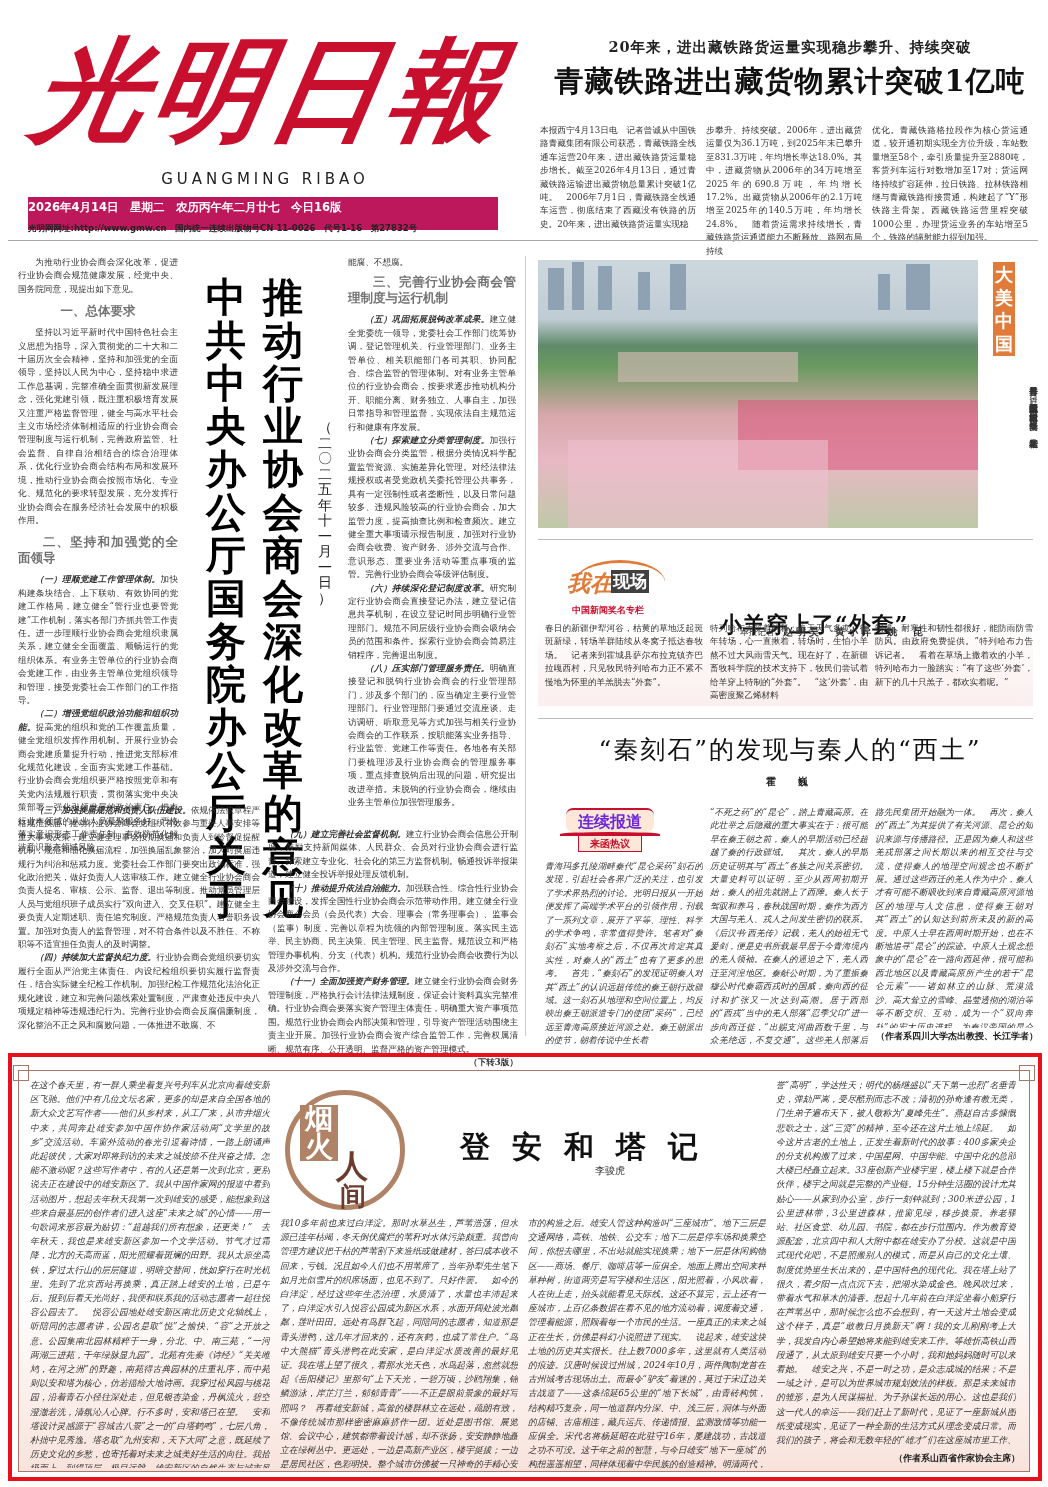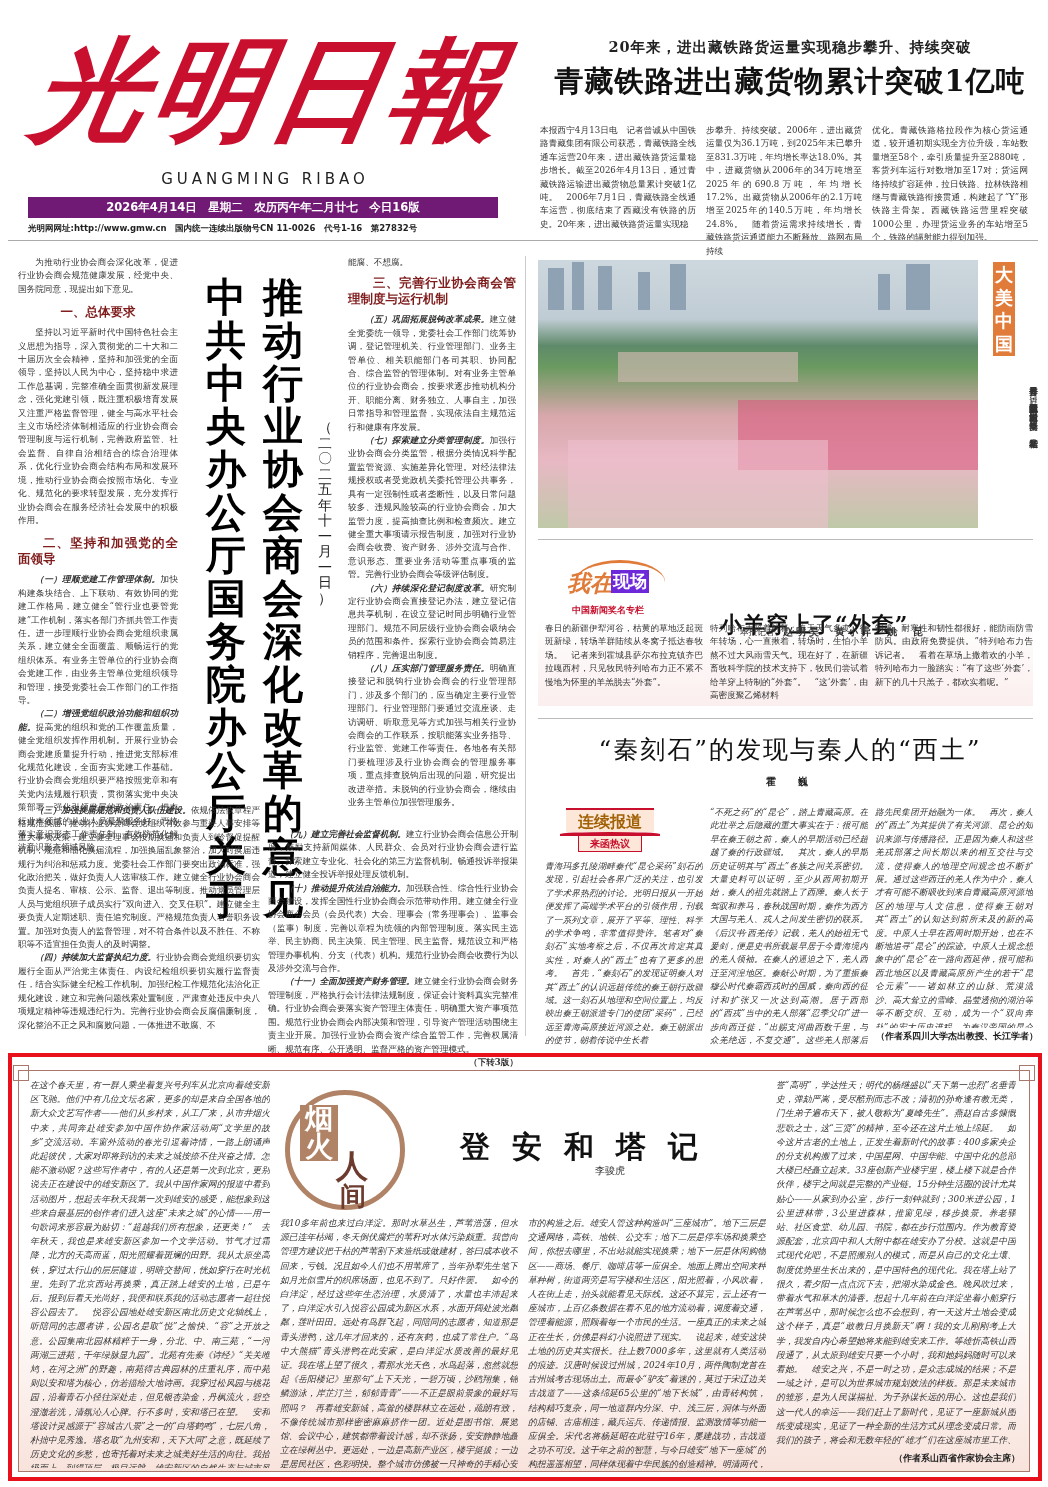--- a/index.html
+++ b/index.html
@@ -8,32 +8,32 @@
   .abs { position: absolute; }
   .txt { font-size: 8.6px; line-height: 13.4px; text-align: justify; color: #333; }
   .txt p { text-indent: 2em; }
   .txt p b { font-weight: bold; font-style: italic; }
   .sans { font-family: "DejaVu Sans", "Liberation Sans", sans-serif; }
 
   
   #masthead-logo { left: 36px; top: 20px; width: 470px; height: 140px; }
   #masthead-logo span { position: absolute; top: 0; font-family: "DejaVu Serif", serif; font-size: 112px; line-height: 140px; color: #c8102e; font-style: italic; font-weight: bold; transform: skewX(-10deg); }
   #masthead-pinyin { left: 150px; top: 170px; width: 230px; text-align: center; font-size: 15px; letter-spacing: 4px; color: #222; }
-  #date-bar { left: 28px; top: 197px; width: 470px; height: 21px; background: #701a75; color: #fff; font-size: 11.5px; font-weight: bold; line-height: 21px; text-align: center; word-spacing: 10px; }
+  #date-bar { left: 28px; top: 197px; width: 470px; height: 33px; background: #be185d; color: #fff; font-size: 11.5px; font-weight: bold; line-height: 21px; text-align: left; word-spacing: 10px; }
   #pub-info { left: 28px; top: 223px; width: 490px; font-size: 8.5px; font-weight: bold; color: #222; white-space: nowrap; }
   #top-divider { left: 8px; top: 240px; width: 1030px; height: 1px; background: #aaa; }
 
   
   #lead-kicker { left: 560px; top: 38px; width: 460px; text-align: center; font-size: 14.5px; font-weight: bold; color: #222; letter-spacing: 1px; }
   #lead-headline { left: 540px; top: 62px; width: 500px; text-align: center; font-size: 29px; font-weight: bold; color: #111; letter-spacing: 1px; }
   .lead-col { top: 124px; width: 156px; }
 
   
   #opinion-intro { left: 18px; top: 256px; width: 160px; }
-  .sec-head { font-family: Liberation Serif, serif; font-weight: bold; font-size: 12.5px; line-height: 16px; color: #7f1d1d; }
+  .sec-head { font-family: Liberation Mono, monospace; font-weight: bold; font-size: 12.5px; line-height: 16px; color: #737373; }
   #vertical-title-1 { left: 196px; top: 276px; width: 60px; }
   #vertical-title-2 { left: 253px; top: 276px; width: 60px; }
   .vtitle span { display: block; font-family: "DejaVu Sans", sans-serif; font-weight: bold; font-size: 40px; line-height: 43px; color: #000; text-align: center; }
   #vertical-date { left: 313px; top: 420px; width: 24px; }
   #vertical-date span { display: block; font-size: 14px; line-height: 15.5px; text-align: center; color: #222; }
   #col-divider-v { left: 525px; top: 256px; width: 1px; height: 780px; background: #ccc; }
 
   
   #photo { left: 538px; top: 260px; width: 440px; height: 268px; overflow: hidden; background: linear-gradient(180deg,#cdd7de 0%,#c0ccd4 22%,#5f8a6a 32%,#6b9a60 40%,#d7a7ab 58%,#e8b8c4 75%,#bfc9a8 100%); }
   #photo .bld { position:absolute; background:#8fa2b3; }
@@ -41,33 +41,33 @@
   #section-badge { left: 993px; top: 262px; width: 22px; background: #e07b39; border: 1px solid #e07b39; }
   #section-badge span { display:block; color:#fff; font-family:"DejaVu Sans",sans-serif; font-weight:bold; font-size:18px; line-height:23px; text-align:center; }
   #photo-caption { left: 980px; top: 380px; width: 60px; height: 148px; writing-mode: vertical-rl; font-size: 8.6px; line-height: 12px; color: #333; }
   #photo-caption b { font-weight: bold; }
   .hdiv { height: 1px; background: #bbb; }
 
   
   #scene-logo { left: 565px; top: 560px; width: 100px; height: 48px; }
   #scene-logo .arc { position:absolute; left:10px; top:0; width:90px; height:44px; border-radius:50%; border-top:3px solid #e07b39; }
   #scene-logo .t1 { position:absolute; left:2px; top:8px; font-family:"DejaVu Sans",sans-serif; font-weight:bold; font-style:italic; color:#e07b39; font-size:23px; }
-  #scene-logo .t2 { position:absolute; left:46px; top:10px; background:#6d28d9; color:#fff; font-family:"DejaVu Sans",sans-serif; font-weight:bold; font-size:17px; padding:0 2px; }
+  #scene-logo .t2 { position:absolute; left:46px; top:10px; background:#404040; color:#fff; font-family:"DejaVu Sans",sans-serif; font-weight:bold; font-size:17px; padding:0 2px; }
   #scene-sub { left: 572px; top: 604px; width: 110px; font-family:"DejaVu Sans",sans-serif; font-weight:bold; color:#c8102e; font-size:9px; }
   #sheep-title { left: 720px; top: 562px; width: 300px; font-size: 22px; font-weight: bold; color: #111; letter-spacing: 1px; margin-top: 48px; }
   #sheep-byline { left: 740px; top: 601px; width: 280px; font-size: 8.6px; color: #333; margin-top: 24px; }
   #sheep-byline b { font-size: 10px; font-weight: bold; letter-spacing: 3px; }
   #sheep-bg { left: 538px; top: 618px; width: 495px; height: 88px; background: linear-gradient(180deg,#fff 0%,#fbeeee 100%); }
   .sheep-col { top: 622px; width: 158px; }
 
   
   #qin-title { left: 545px; top: 733px; width: 490px; text-align: center; font-size: 25px; font-weight: normal; color: #111; letter-spacing: 2px; }
   #qin-byline { left: 545px; top: 775px; width: 490px; text-align:center; font-size: 10px; font-weight:bold; letter-spacing:6px; }
   #series-badge { left: 560px; top: 808px; width: 100px; height: 46px; }
-  #series-badge .main { position:absolute; left:6px; top:0; width:88px; height:24px; background:#fde7d8; border-top:2px solid #c8102e; color:#a16207; font-family:"DejaVu Sans",sans-serif; font-weight:bold; font-size:16px; text-align:center; line-height:24px; }
+  #series-badge .main { position:absolute; left:6px; top:0; width:88px; height:24px; background:#fde7d8; border-top:2px solid #c8102e; color:#6d28d9; font-family:"DejaVu Sans",sans-serif; font-weight:bold; font-size:16px; text-align:center; line-height:24px;border-radius:7px; }
   #series-badge .bar { position:absolute; left:0; top:24px; width:100px; height:4px; background:#c8102e; border-radius: 50% 50% 0 0; }
   #series-badge .sub { position:absolute; left:18px; top:28px; width:64px; height:16px; border:1px solid #c8102e; border-top:none; color:#c8102e; font-family:"DejaVu Sans",sans-serif; font-weight:bold; font-size:10px; text-align:center; line-height:15px; background:#fde7d8; }
   .qin-col { width: 158px; }
 
   
   #feature-frame { left: 8px; top: 1053px; width: 1034px; height: 428px; border: 4px solid #e8101a; }
   #feature-inner { left: 18px; top: 1070px; width: 1012px; height: 402px; border: 1px solid #a9786a; background: linear-gradient(180deg,#fff 0%,#fff 55%,#f8e3dc 100%); }
   #feature-logo { left: 285px; top: 1090px; width: 120px; height: 120px; border-radius: 50%; border: 5px solid #b08366; background: #fff; }
   #feature-logo .c1 { position:absolute; left:10px; top:10px; width:38px; height:56px; background:#b08366; color:#fff; font-size:28px; font-weight:bold; line-height:28px; text-align:center; }
   #feature-logo .c2 { position:absolute; left:46px; top:50px; color:#6c3b2e; font-size:32px; font-weight:bold; }

